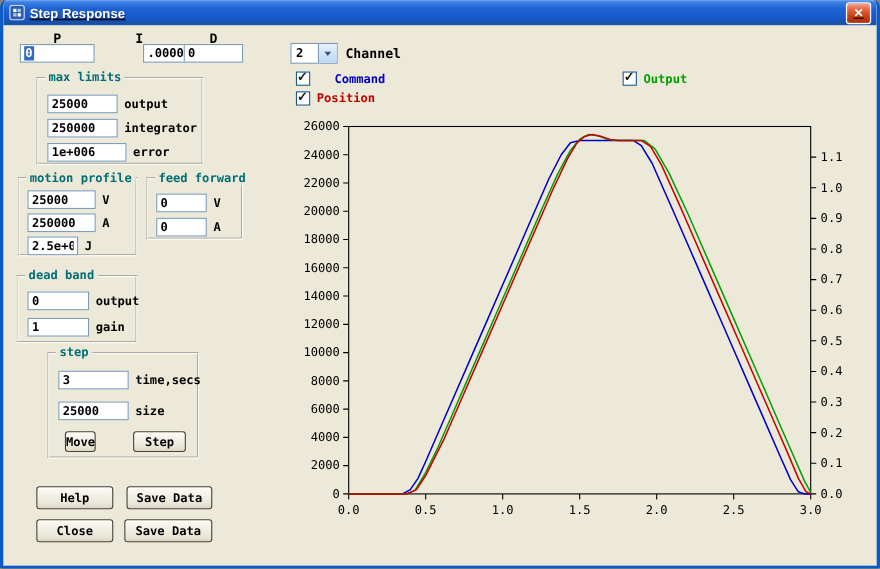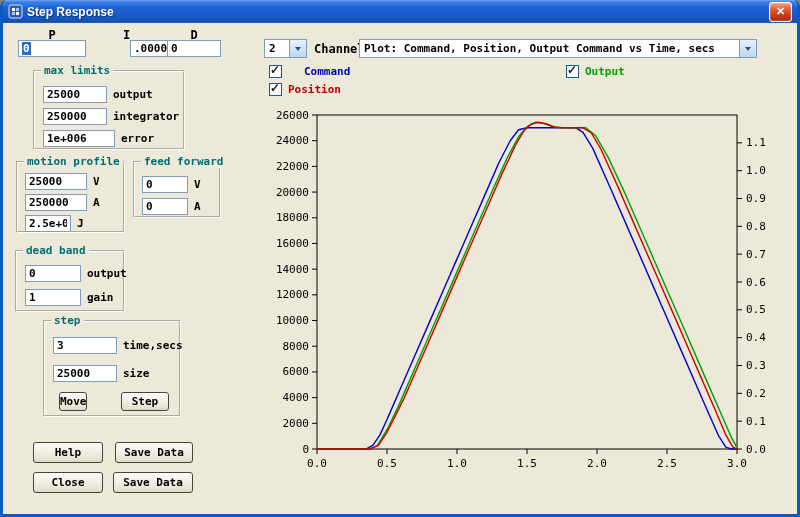--- a/index.html
+++ b/index.html
@@ -1,17 +1,17 @@
 <!DOCTYPE html>
 <html><head>
 <meta charset="utf-8">
 <style>
   html,body{margin:0;padding:0;background:#808080;}
   .window{position:relative;width:800px;height:517px;background:#ECE9D8;border:3px solid #0A5BC4;border-top:0;border-radius:7px 7px 3px 3px;overflow:hidden;box-sizing:border-box;font-family:"DejaVu Sans Mono",monospace;}
-  .titlebar{position:absolute;left:0;top:0;right:0;height:23px;background:linear-gradient(180deg,#7AA7EC 0%,#3C82E8 8%,#1E62D2 35%,#1757C8 75%,#16509F 96%,#2F6BD0 100%);display:flex;align-items:center;padding:0 5px;border-radius:5px 5px 0 0;}
+  .titlebar{position:absolute;left:0;top:0;right:0;height:23px;background:linear-gradient(180deg,#7AA7EC 0%,#3C82E8 8%,#1E62D2 35%,#1757C8 75%,#16509F 96%,#2F6BD0 100%);display:flex;align-items:center;padding:0 5px;border-radius:5px 5px 0 0;text-decoration:underline;}
   .app-icon{width:15px;height:15px;margin-right:4px;display:inline-block;}
   .title-text{flex:1;color:#fff;font:bold 12px "Liberation Sans",sans-serif;text-shadow:1px 1px 1px rgba(10,30,90,.7);}
   .close-btn{width:21px;height:18px;background:linear-gradient(180deg,#F2A48C 0%,#E15E37 35%,#C33C11 70%,#A62D06 100%);border:1px solid #fff;border-radius:3px;color:#fff;font:bold 11px "Liberation Sans",sans-serif;display:flex;align-items:center;justify-content:center;box-shadow:inset 0 0 2px rgba(255,255,255,.5);}
   .flabel{position:absolute;text-align:center;font:bold 12px "DejaVu Sans Mono",monospace;color:#000;}
   .slabel{position:absolute;font:bold 12px "DejaVu Sans Mono",monospace;color:#000;white-space:nowrap;}
   .entry{position:absolute;height:17px;background:#fff;border:1px solid #7F9DB9;box-sizing:border-box;font:bold 11px "DejaVu Sans Mono",monospace;color:#000;padding:1px 3px;overflow:hidden;white-space:nowrap;line-height:13px;}
   input.entry{border-radius:0;}
   .sel{background:#316AC5;color:#fff;padding:0 1px;}
   .combo{position:absolute;height:19px;background:#fff;border:1px solid #7F9DB9;box-sizing:border-box;display:flex;align-items:stretch;}
   .combo-value{flex:1;padding:1px 4px;font:bold 11px "DejaVu Sans Mono",monospace;white-space:nowrap;overflow:hidden;line-height:15px;}
@@ -58,26 +58,20 @@
   <input class="entry" style="left: 164px; top: 40px; width: 54px;" value="0">
 
   <div class="combo" style="left:261px;top:39px;width:43px">
     <span class="combo-value">2</span>
     <span class="combo-btn">
         <span class="arrow"></span>
       </span>
   </div>
   <div class="slabel" style="left:311px;top:42px">Channel</div>
 
-  <div class="combo" style="left:356px;top:39px;width:398px">
-    <span class="combo-value">Plot: Command, Position, Output Command vs Time, secs</span>
-    <span class="combo-btn">
-        <span class="arrow"></span>
-      </span>
-  </div>
 
   <div class="cb-row" style="left:266px;top:64px">
     <span class="cb">
         <span class="check">✓</span>
       </span>
     <span style="color: rgb(0, 0, 192); margin-left: 16px;">Command</span>
   </div>
   <div class="cb-row" style="left:266px;top:82px">
     <span class="cb">
         <span class="check">✓</span>

